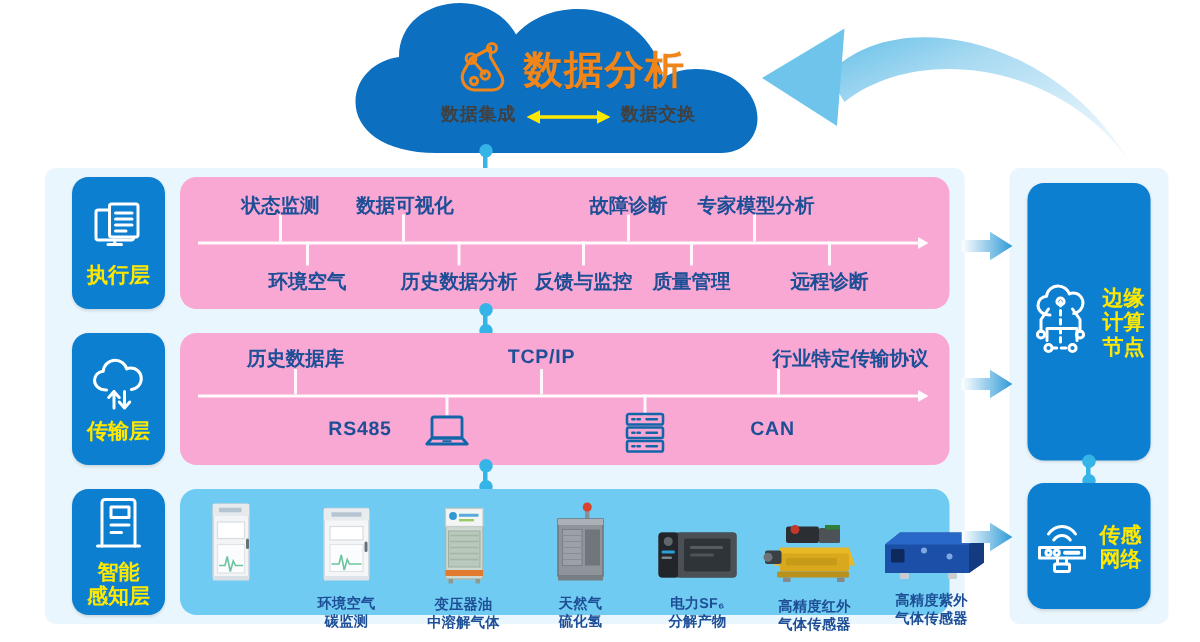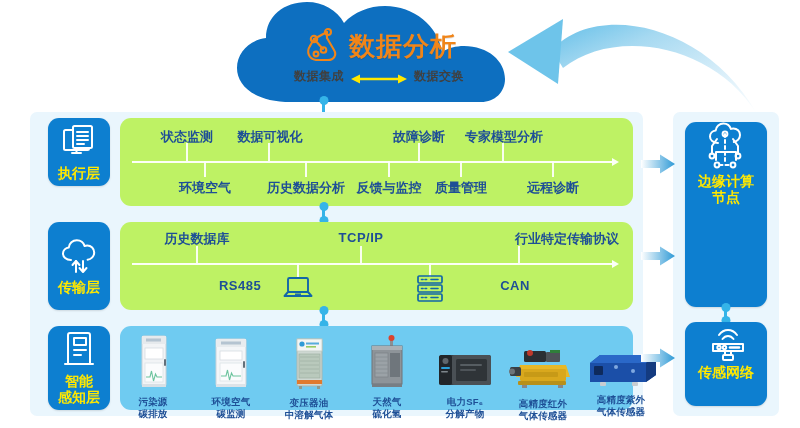--- a/index.html
+++ b/index.html
@@ -44,21 +44,21 @@
   }
   .layer-badge {
     position:absolute; width:62px; background:#0d7fd0; border-radius:11px;
     display:flex; flex-direction:column; align-items:center; justify-content:center;
     color:#ffe800; box-shadow: 0 1px 2px rgba(0,0,0,.12);
   }
   .badge-icon { width:40px; height:40px; margin-bottom:4px; }
   .badge-label { font-size:14px; font-weight:bold; line-height:1.12; text-align:center; color:#ffe800; }
 
   .layer-body {
-    position:absolute; background:#bef264; border-radius:11px;
+    position:absolute; background:#f9a8d4; border-radius:11px;
   }
   #sense-body { background:#6fcbf1; }
 
   
   .tl-line { position:absolute; height:2px; background:#ffffff; opacity:.95; }
   .tl-tick { position:absolute; width:2px; background:#ffffff; opacity:.9; }
   .tl-arrow-head {
     position:absolute; width:0;height:0;
     border-top:4px solid transparent; border-bottom:4px solid transparent;
     border-left:7px solid #ffffff; opacity:.95;
@@ -72,21 +72,21 @@
   
   .connector { position:absolute; width:3px; background:#35b4e8; }
   .conn-dot {
     position:absolute; width:9px; height:9px; border-radius:50%;
     background:#35b4e8; transform:translateX(-50%);
   }
 
   
   .right-card {
     position:absolute; left:685px; width:82px; background:#0d7fd0; border-radius:11px;
-    display:flex; flex-direction:column; align-items:center; justify-content:flex-start;
+    display:flex; flex-direction:row; align-items:center; justify-content:flex-end;
     box-shadow:0 1px 2px rgba(0,0,0,.12);
   }
   .right-card-label { font-size:14px; font-weight:bold; color:#ffe800; text-align:center; line-height:1.15; }
   .rc-icon { width:46px; height:46px; margin-bottom:5px; }
   .grad-arrow { position:absolute; width:34px; height:20px; }
 
   
   #device-strip { position:absolute; left:118px; top:333px; width:510px; height:88px; }
   .device { position:absolute; width:70px; text-align:center; }
   .device-img { position:relative; margin:0 auto; }
@@ -164,21 +164,21 @@
     </div>
   </div>
 
   <div class="connector" style="left:322px; top:100px; height:18px;"></div>
   <div class="conn-dot" style="left:323.5px; top:96px;"></div>
   <div class="conn-dot" style="left:323.5px; top:114px;"></div>
 
   <div id="main-panel"></div>
   <div id="right-panel"></div>
 
-  <div class="layer-badge" style="left:48px; top:118px; height:68px;">
+  <div class="layer-badge" style="left:48px; top:118px; height:88px;">
     <span class="badge-icon">
       <svg width="40" height="40" viewBox="0 0 40 40" fill="none" stroke="#ffffff" stroke-width="2" stroke-linecap="round" stroke-linejoin="round">
         <rect x="5" y="8" width="25" height="20" rx="1.5"></rect>
         <path d="M13,31 L22,31 M17.5,28 L17.5,31"></path>
         <rect x="14" y="4" width="19" height="22" rx="1.5" fill="#0d7fd0"></rect>
         <path d="M18,10 H29 M18,14 H29 M18,18 H29 M18,22 H25"></path>
       </svg>
     </span>
     <span class="badge-label">执行层</span>
   </div>
@@ -291,22 +291,20 @@
           <rect x="11" y="3" width="24" height="50" rx="1.5" fill="#f2f4f6" stroke="#c9d2d8" stroke-width="1"></rect>
           <rect x="11" y="3" width="24" height="8" fill="#e6eaed"></rect>
           <rect x="15" y="5.5" width="15" height="3" fill="#9fb4c4" opacity=".7"></rect>
           <rect x="14" y="15" width="18" height="11" fill="#ffffff" stroke="#d6dde2" stroke-width=".8"></rect>
           <rect x="14" y="30" width="18" height="19" fill="#fbfcfd" stroke="#dde3e7" stroke-width=".8"></rect>
           <path d="M15,44 h4 l1.5,-6 l2,10 l2,-7 l1.5,3 h5" fill="none" stroke="#6dc49e" stroke-width="1.1"></path>
           <rect x="33" y="26" width="2" height="7" rx="1" fill="#64707a"></rect>
           <rect x="11" y="51" width="24" height="3" fill="#d9e0e5"></rect>
         </svg>
       </div>
-      <div class="device-cap">污染源
-碳排放</div>
     </div>
 
     <div class="device" style="left:78px; top:0px;">
       <div class="device-img">
         <svg width="48" height="56" viewBox="0 0 48 56">
           <rect x="9" y="6" width="30" height="47" rx="1.5" fill="#f4f6f8" stroke="#c9d2d8" stroke-width="1"></rect>
           <rect x="9" y="6" width="30" height="8" fill="#e8ecef"></rect>
           <rect x="14" y="8.5" width="20" height="3" fill="#9fb4c4" opacity=".7"></rect>
           <rect x="13" y="18" width="22" height="9" fill="#ffffff" stroke="#d6dde2" stroke-width=".8"></rect>
           <rect x="13" y="30" width="22" height="18" fill="#fbfcfd" stroke="#dde3e7" stroke-width=".8"></rect>

